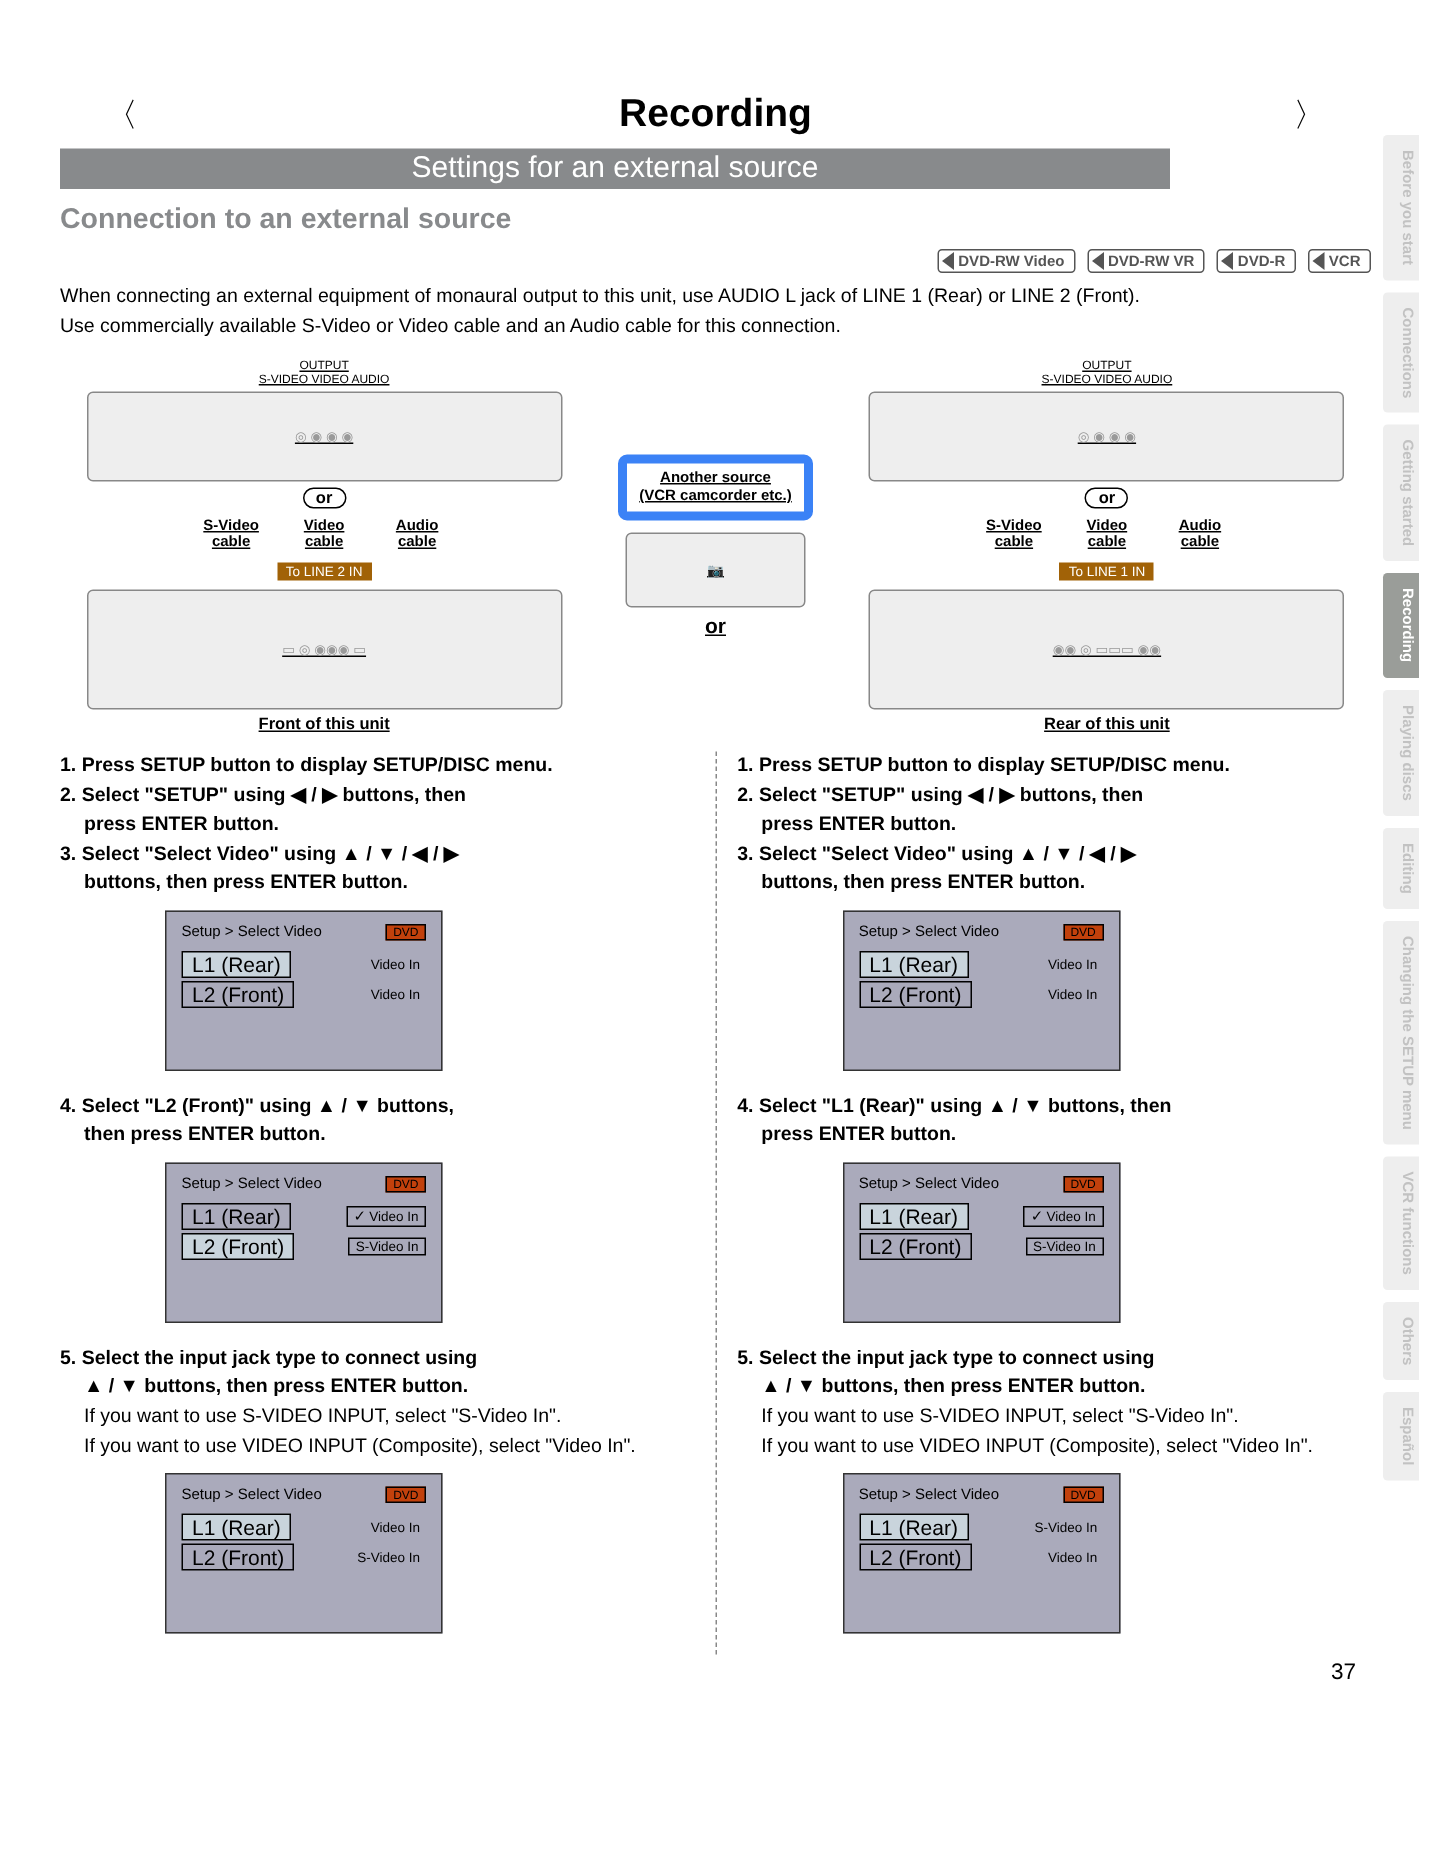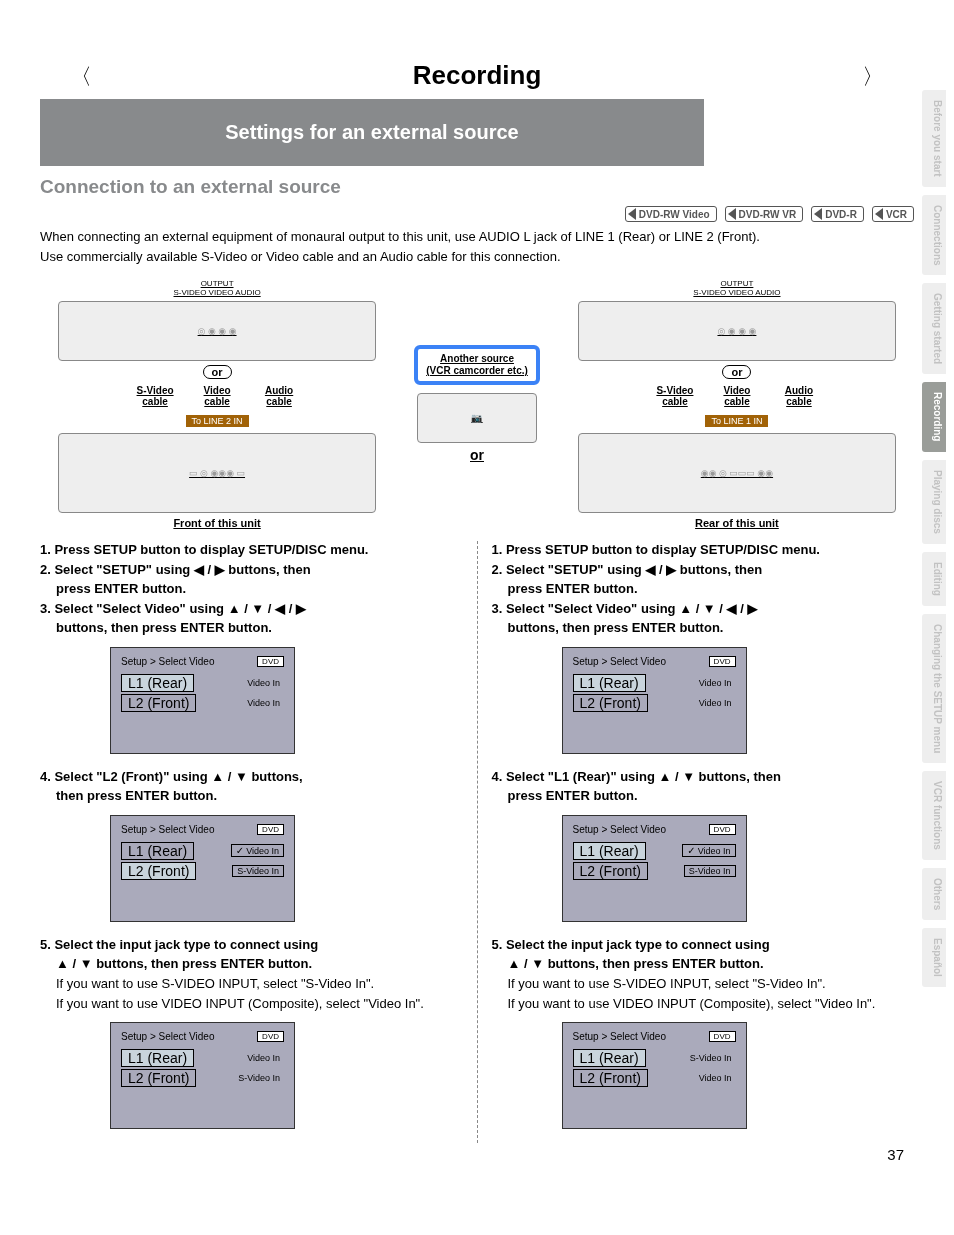--- a/index.html
+++ b/index.html
@@ -29,24 +29,24 @@
     position: absolute;
     top: 2px;
     font-size: 22px;
   }
   .title-chevron.left { left: 30px; }
   .title-chevron.right { right: 30px; }
   .banner {
     background: #888a8c;
     color: #fff;
     font-size: 20px;
-    font-weight: bold;
+    font-weight: normal;
     text-align: center;
-    padding: 22px 0;
-    width: 664px;
+    padding: 2px 0;
+    width: 740px;
     margin-bottom: 10px;
   }
   .subheading {
     color: #888a8c;
     font-size: 19px;
     font-weight: bold;
     margin-bottom: 8px;
   }
   .badges {
     display: flex;
@@ -78,21 +78,21 @@
   .intro p { margin-bottom: 2px; line-height: 1.35; }
   .diagram-area {
     display: flex;
     gap: 20px;
     margin: 14px 0 12px 0;
     font-size: 10px;
     text-decoration: underline;
   }
   .diag-col { flex: 1; text-align: center; }
   .diag-box {
-    border: 4px solid #3b82f6;
+    border: 6px solid #3b82f6;
     border-radius: 6px;
     padding: 4px 8px;
     display: inline-block;
     font-weight: bold;
     font-size: 10px;
     text-align: center;
     line-height: 1.2;
     margin-bottom: 4px;
   }
   .diag-or-badge {
@@ -128,21 +128,21 @@
   .menu-panel {
     width: 185px;
     background:#aab;
     border:1px solid #333;
     margin: 10px 0 14px 70px;
     padding:8px 10px 40px 10px;
     font-size:10px;
     color:#000;
   }
   .menu-title-row { display:flex; justify-content:space-between; align-items:center; margin-bottom:6px;}
-  .dvd-badge { border:1px solid #000; padding:0 4px; font-size:8px; background:#ffffff;}
+  .dvd-badge { border:1px solid #000; padding:0 4px; font-size:8px; background:#c2410c;}
   .menu-row { display:flex; justify-content:space-between; align-items:center; padding:1px 0;}
   .menu-left { border:1px solid #000; padding:0 6px; display:inline-block; min-width:66px; font-size:14px;}
   .menu-left.hl { background:#c9d4dc; }
   .menu-right { font-size:9px; padding:0 4px;}
   .menu-right.box { border:1px solid #000; }
   .menu-right .check::before { content:"\2713"; margin-right:2px; font-size:10px;}
   .side-tabs {
     position: absolute;
     right: 8px;
     top: 90px;

